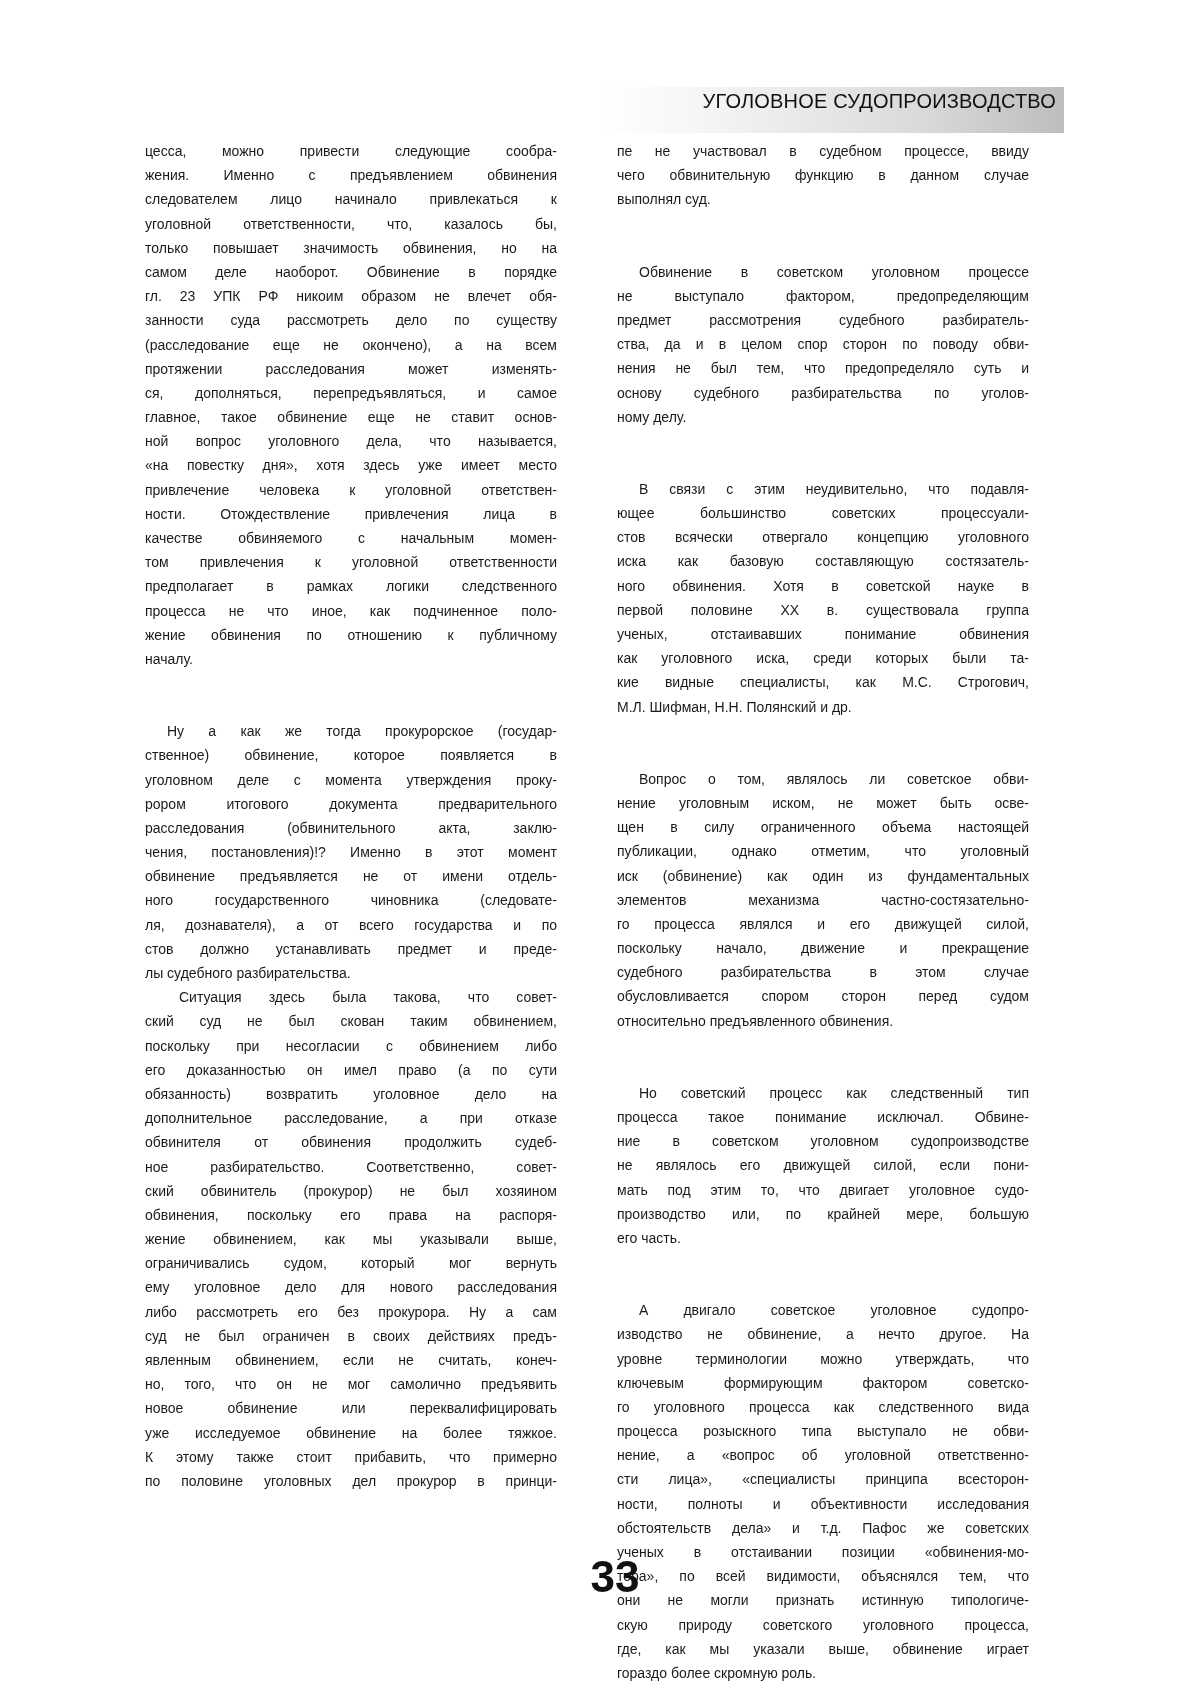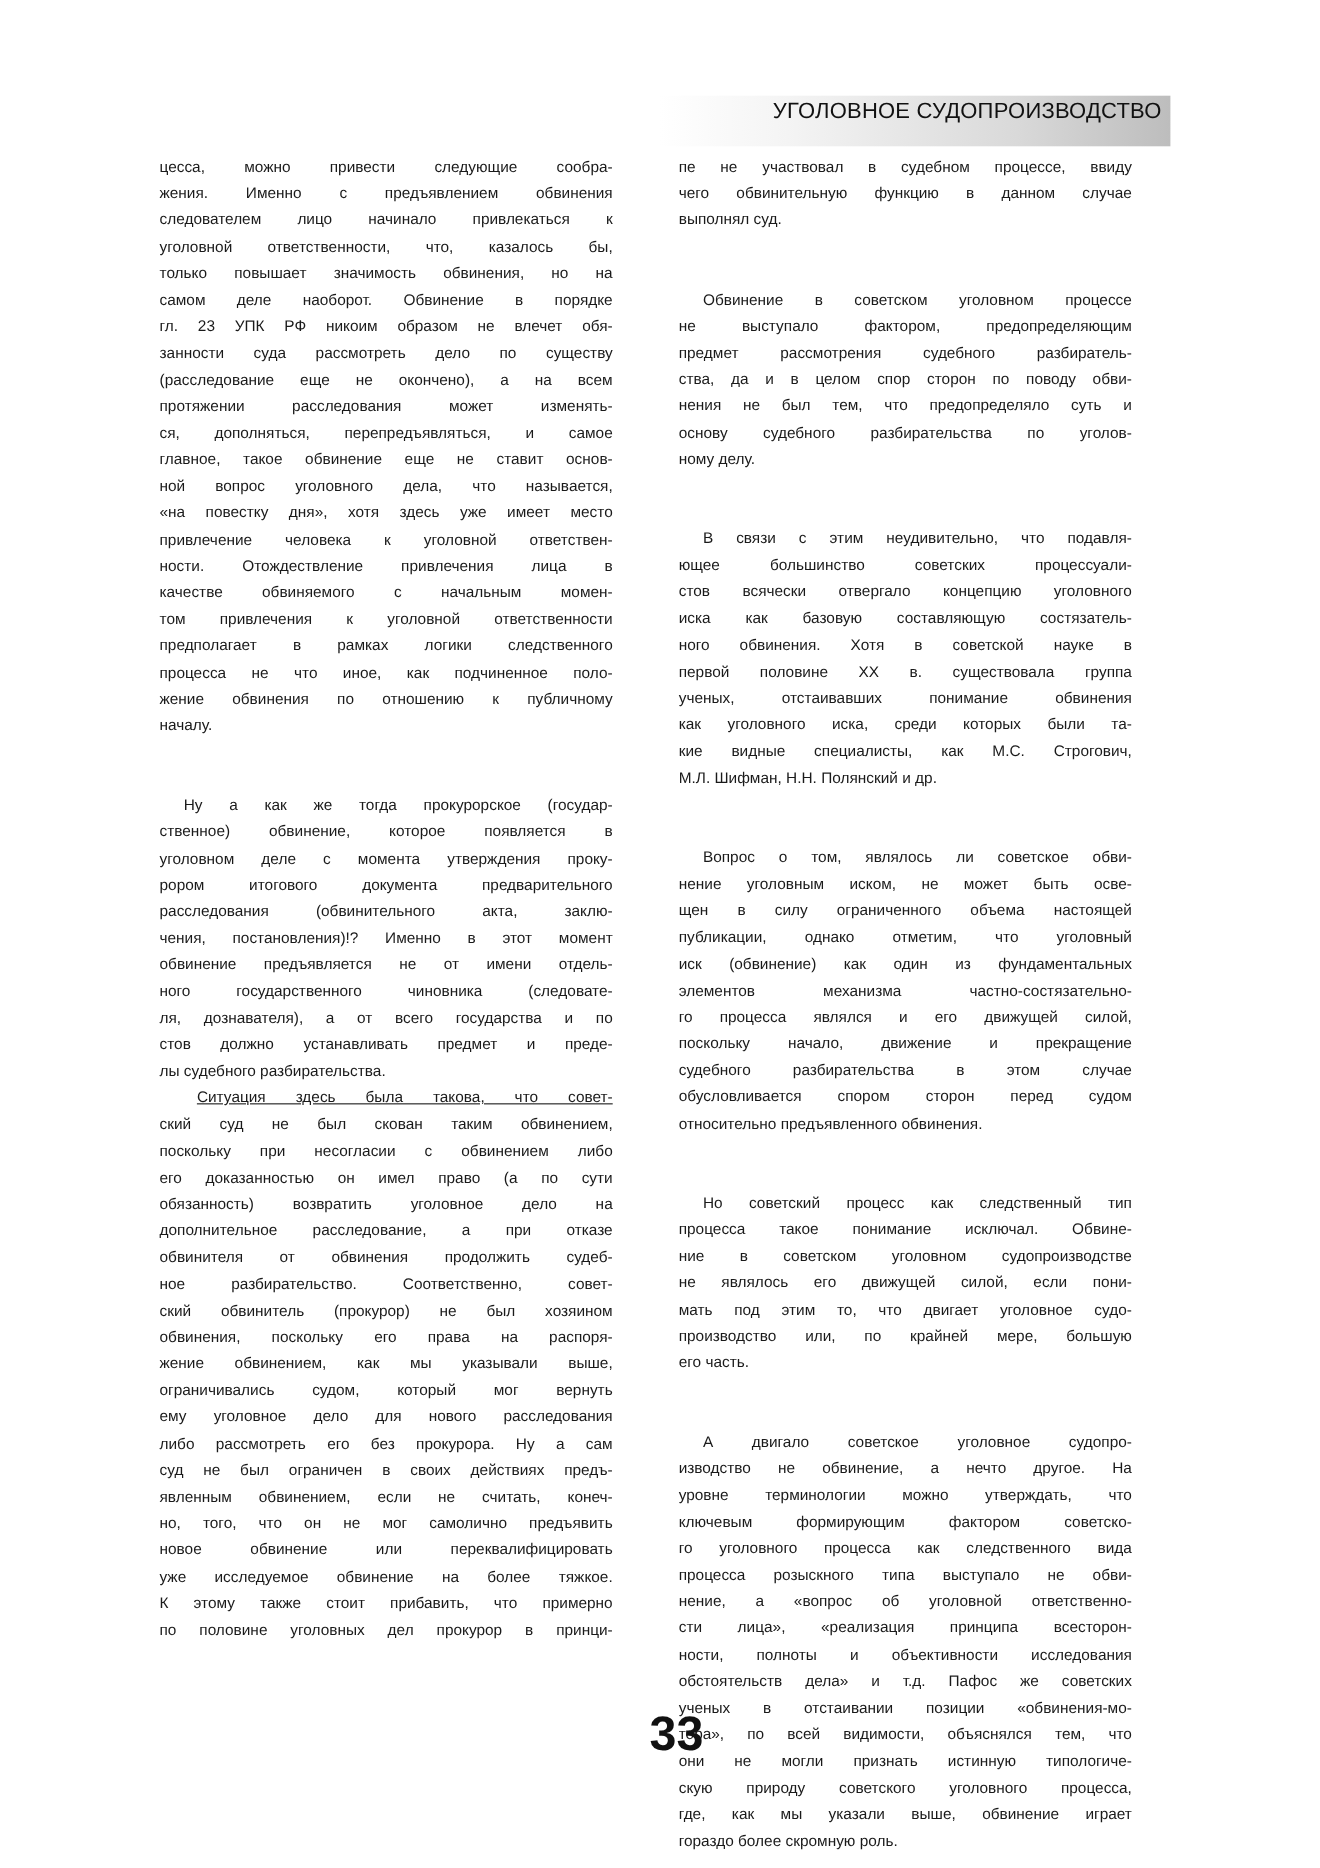--- a/index.html
+++ b/index.html
@@ -16,21 +16,21 @@
   }
   .col {
     position: absolute; top: 139px; width: 412px;
     font-size: 14px; line-height: 24.2px; text-align: justify;
   }
   .col-left { left: 145px; }
   .col-right { left: 617px; }
   .col .line { display: block; text-align: justify; text-align-last: justify; white-space: nowrap; height: 24.2px; overflow: visible; }
   .col .line.last { text-align-last: left; }
   .col .line.indent { padding-left: 22px; margin-top: 48px; }
-  .col .line.indent2 { padding-left: 34px; text-decoration: underline; }
+  .col .line.indent2 { padding-left: 34px; }
   .page-number {
     position: absolute; left: 0; width: 1200px; top: 1552px; text-align: center;
     font-size: 44px; font-weight: bold; color: #111;
     font-family: "Liberation Sans", sans-serif;
     padding-left: 15px;
   }
 </style>
 </head>
 <body>
 
@@ -133,21 +133,21 @@
     <span class="line">мать под этим то, что двигает уголовное судо-</span>
     <span class="line">производство или, по крайней мере, большую</span>
     <span class="line last">его часть.</span>
     <span class="line indent">А двигало советское уголовное судопро-</span>
     <span class="line">изводство не обвинение, а нечто другое. На</span>
     <span class="line">уровне терминологии можно утверждать, что</span>
     <span class="line">ключевым формирующим фактором советско-</span>
     <span class="line">го уголовного процесса как следственного вида</span>
     <span class="line">процесса розыскного типа выступало не обви-</span>
     <span class="line">нение, а «вопрос об уголовной ответственно-</span>
-    <span class="line">сти лица», «реализация принципа всесторон-</span>
+    <span class="line">сти лица», «специалисты принципа всесторон-</span>
     <span class="line">ности, полноты и объективности исследования</span>
     <span class="line">обстоятельств дела» и т.д. Пафос же советских</span>
     <span class="line">ученых в отстаивании позиции «обвинения-мо-</span>
     <span class="line">тора», по всей видимости, объяснялся тем, что</span>
     <span class="line">они не могли признать истинную типологиче-</span>
     <span class="line">скую природу советского уголовного процесса,</span>
     <span class="line">где, как мы указали выше, обвинение играет</span>
     <span class="line last">гораздо более скромную роль.</span>
   </div>
 

